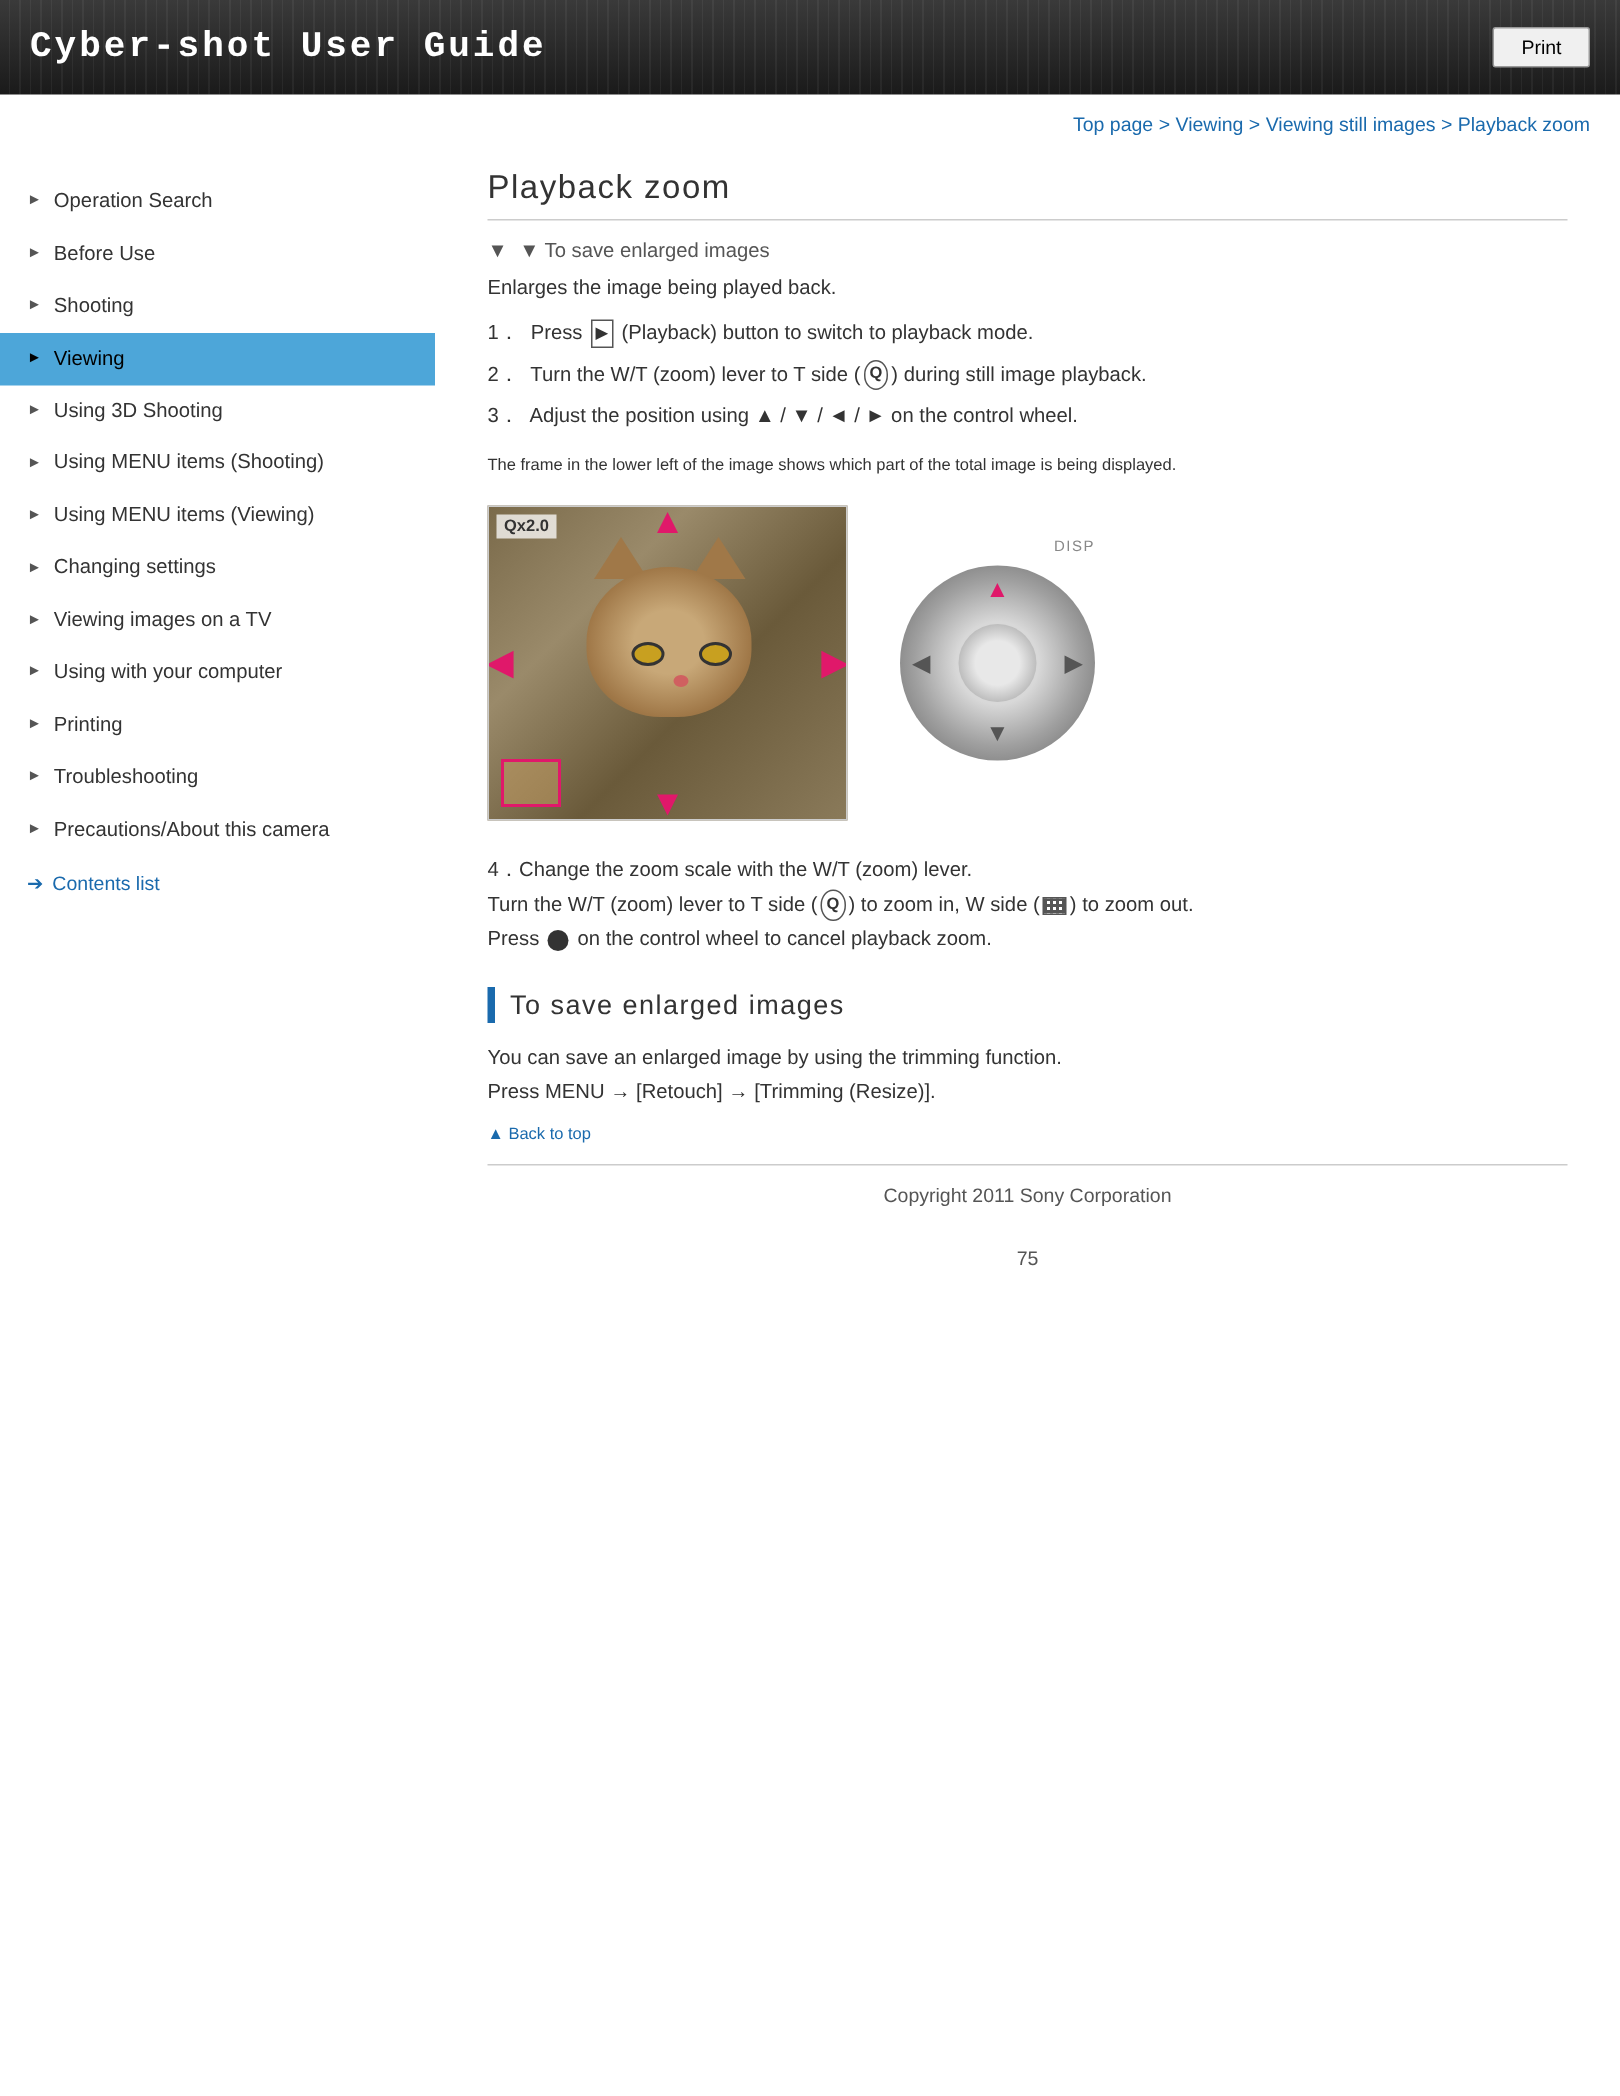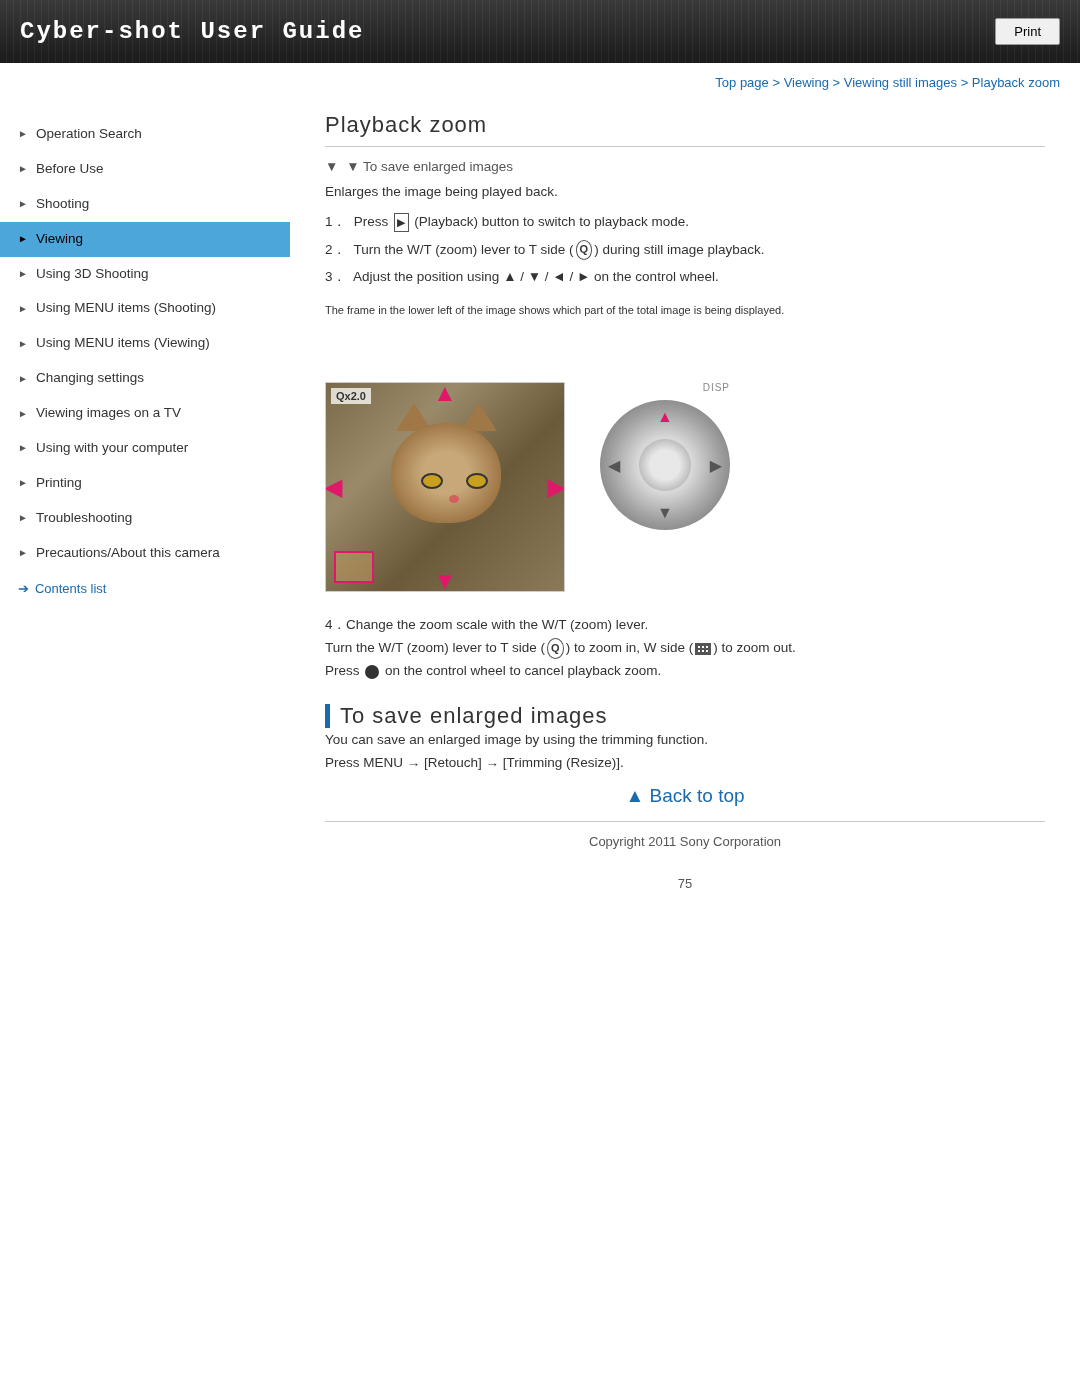--- a/index.html
+++ b/index.html
@@ -330,45 +330,46 @@
     }
 
     .step4-text {
       font-size: 13.5px;
       line-height: 1.7;
       margin-bottom: 20px;
     }
 
     
     .save-section-title {
-      font-size: 22px;
+      font-size: 18px;
       font-weight: normal;
+      margin-bottom: 12px;
       margin-top: 10px;
       letter-spacing: 1px;
       display: flex;
       align-items: center;
     }
     .blue-bar {
       display: inline-block;
       width: 5px;
       height: 24px;
       background: #1a6aad;
       margin-right: 10px;
       vertical-align: middle;
     }
     .save-text {
       font-size: 13.5px;
       line-height: 1.7;
     }
 
     
     .back-to-top-bar {
-      text-align: center;
+      text-align: left;
       padding: 10px 0 4px 0;
-      font-size: 19px;
+      font-size: 11px;
     }
     .back-to-top-bar a {
       color: #1a6aad;
       text-decoration: none;
     }
 
     
     .footer {
       border-top: 1px solid #ccc;
       text-align: center;
@@ -530,21 +531,21 @@
       <li>
         <span class="step-num">3．</span>
         <span>Adjust the position using  ▲ / ▼ / ◄ / ►  on the control wheel.</span>
       </li>
     </ol>
 
     <p class="frame-note">The frame in the lower left of the image shows which part of the total image is being displayed.</p>
 
     <div class="image-area">
 
-      <div class="cat-image-container" style="position:relative;margin-top:45px;">
+      <div class="cat-image-container" style="position:relative;">
         <div class="cat-bg">
           <div class="cat-face">
             <div class="cat-ear-l"></div>
             <div class="cat-ear-r"></div>
             <div class="cat-head">
               <div class="cat-eye-l"></div>
               <div class="cat-eye-r"></div>
               <div class="cat-nose"></div>
             </div>
           </div>

